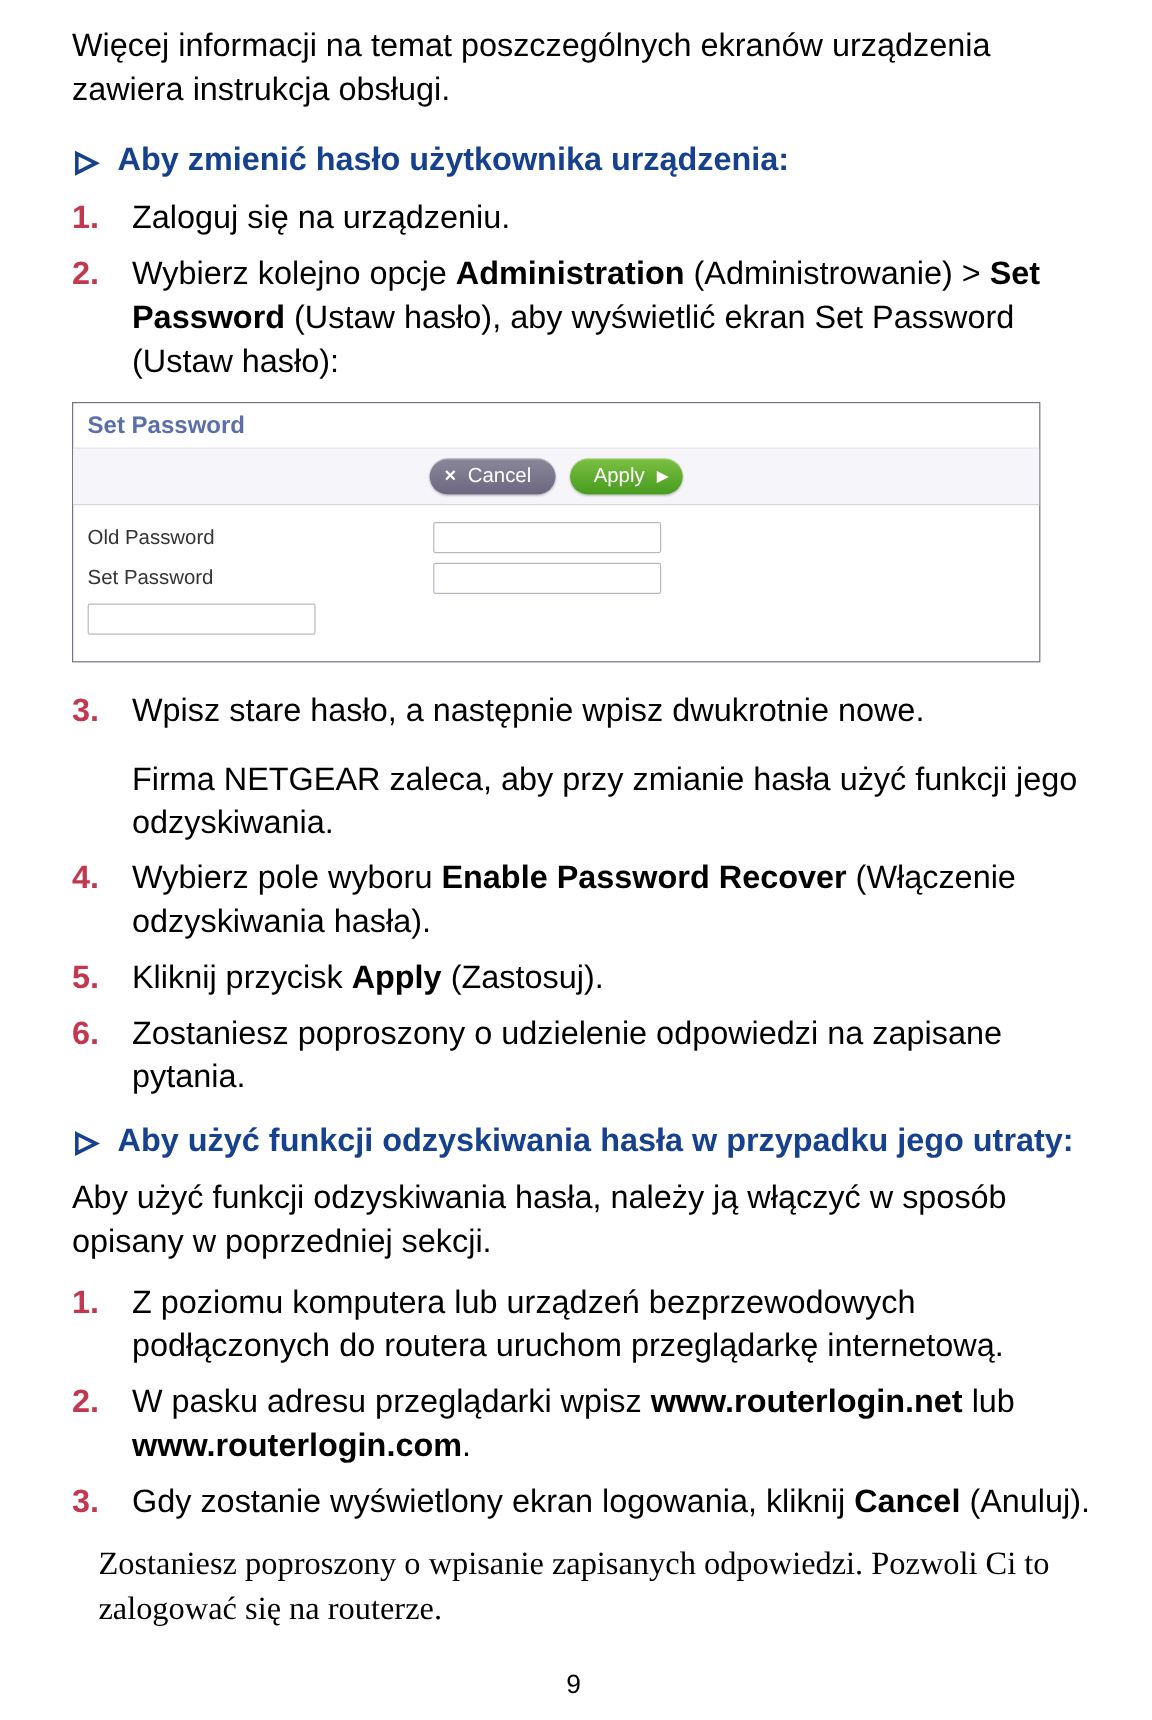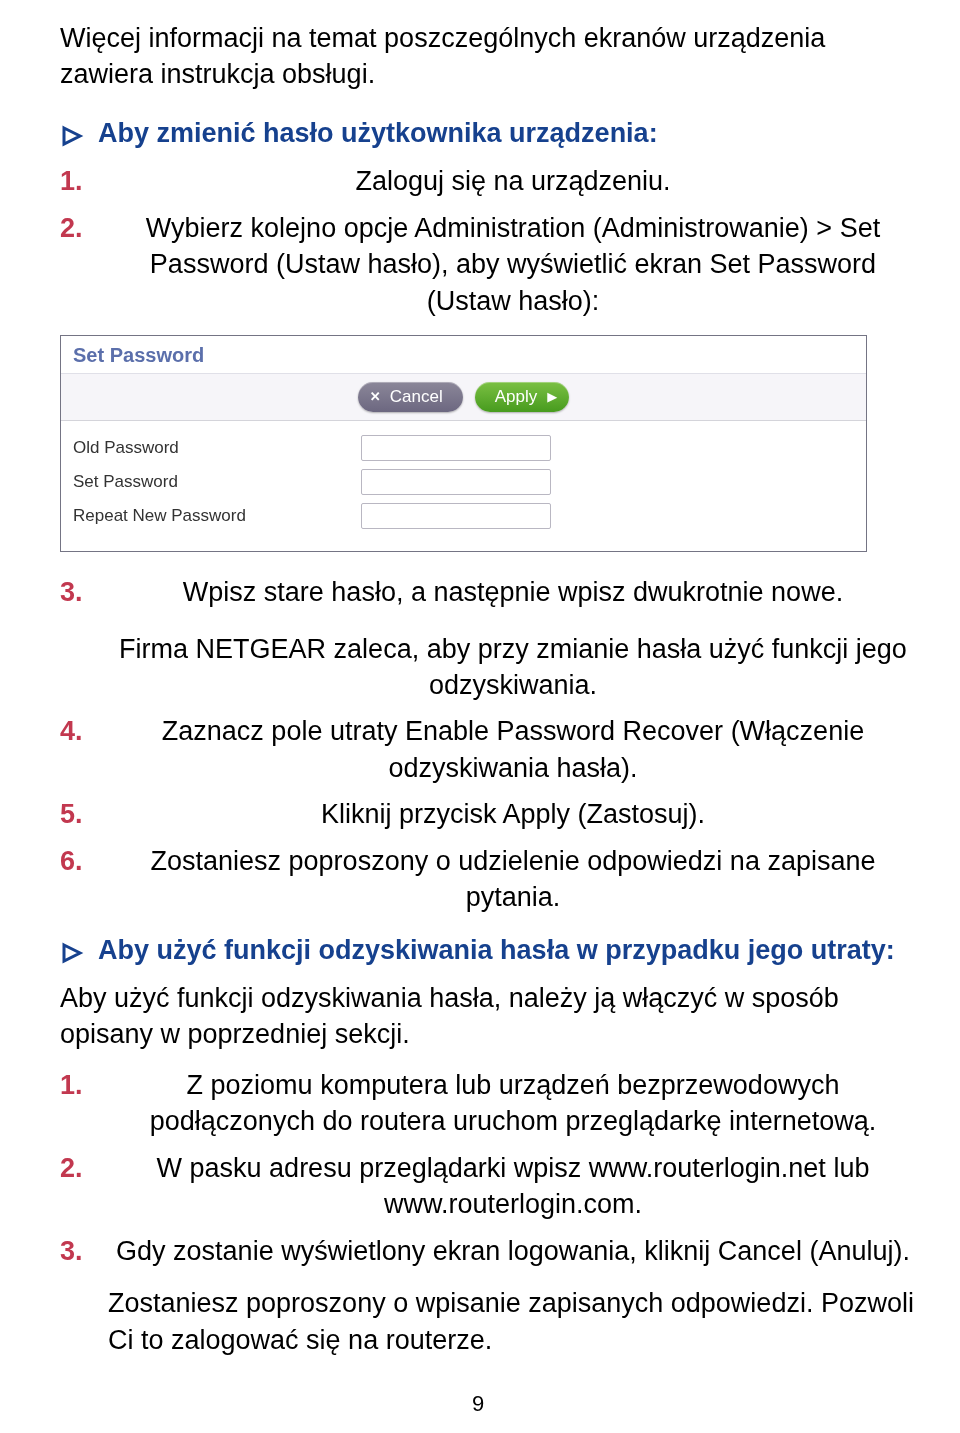--- a/index.html
+++ b/index.html
@@ -47,26 +47,25 @@
     gap: 16px;
     margin-bottom: 10px;
   }
   .num {
     min-width: 34px;
     color: #c2384f;
     font-weight: bold;
   }
   .li-body {
     flex: 1;
-    text-align: center;
   }
   .li-body .sub {
     margin-top: 20px;
   }
-  .b { font-weight: normal; }
+  .b { font-weight: bold; }
   .screenshot-box {
     border: 1px solid #747484;
     width: 805px;
     margin: 6px 0 22px 0;
     background: #fff;
     font-size: 18px;
   }
   .sb-title {
     color: #5b6fab;
     font-weight: bold;
@@ -151,22 +150,23 @@
     background: #fff;
     margin-right: 6px;
   }
   .sb-row.last {
     margin-bottom: 0;
   }
   .para {
     margin: 6px 0 14px 0;
   }
   .extra-indent {
-    margin-left: 48px;
+    margin-left: 22px;
     margin-bottom: 10px;
+    font-family: Liberation Serif, serif;
   }
   .page-number {
     position: absolute;
     bottom: 14px;
     left: 0;
     width: 100%;
     text-align: center;
     font-size: 22px;
     color: #000;
   }
@@ -216,38 +216,37 @@
     <div class="sb-fields">
       <div class="sb-row">
         <div class="sb-label">Old Password</div>
         <div class="sb-input"></div>
       </div>
       <div class="sb-row">
         <div class="sb-label">Set Password</div>
         <div class="sb-input"></div>
       </div>
       <div class="sb-row">
-        <div class="sb-label">Repeat New Password</div>
         <div class="sb-input"></div>
       </div>
     </div>
   </div>
 
   <div class="ol">
     <div class="li">
       <span class="num">3.</span>
       <div class="li-body">
         <div>Wpisz stare hasło, a następnie wpisz dwukrotnie nowe.</div>
         <div class="sub">Firma NETGEAR zaleca, aby przy zmianie hasła użyć funkcji jego odzyskiwania.</div>
       </div>
     </div>
     <div class="li">
       <span class="num">4.</span>
       <div class="li-body">
-        <span>Zaznacz pole utraty </span><span class="b">Enable Password Recover</span><span> (Włączenie odzyskiwania hasła).</span>
+        <span>Wybierz pole wyboru </span><span class="b">Enable Password Recover</span><span> (Włączenie odzyskiwania hasła).</span>
       </div>
     </div>
     <div class="li">
       <span class="num">5.</span>
       <div class="li-body">
         <span>Kliknij przycisk </span><span class="b">Apply</span><span> (Zastosuj).</span>
       </div>
     </div>
     <div class="li">
       <span class="num">6.</span>

